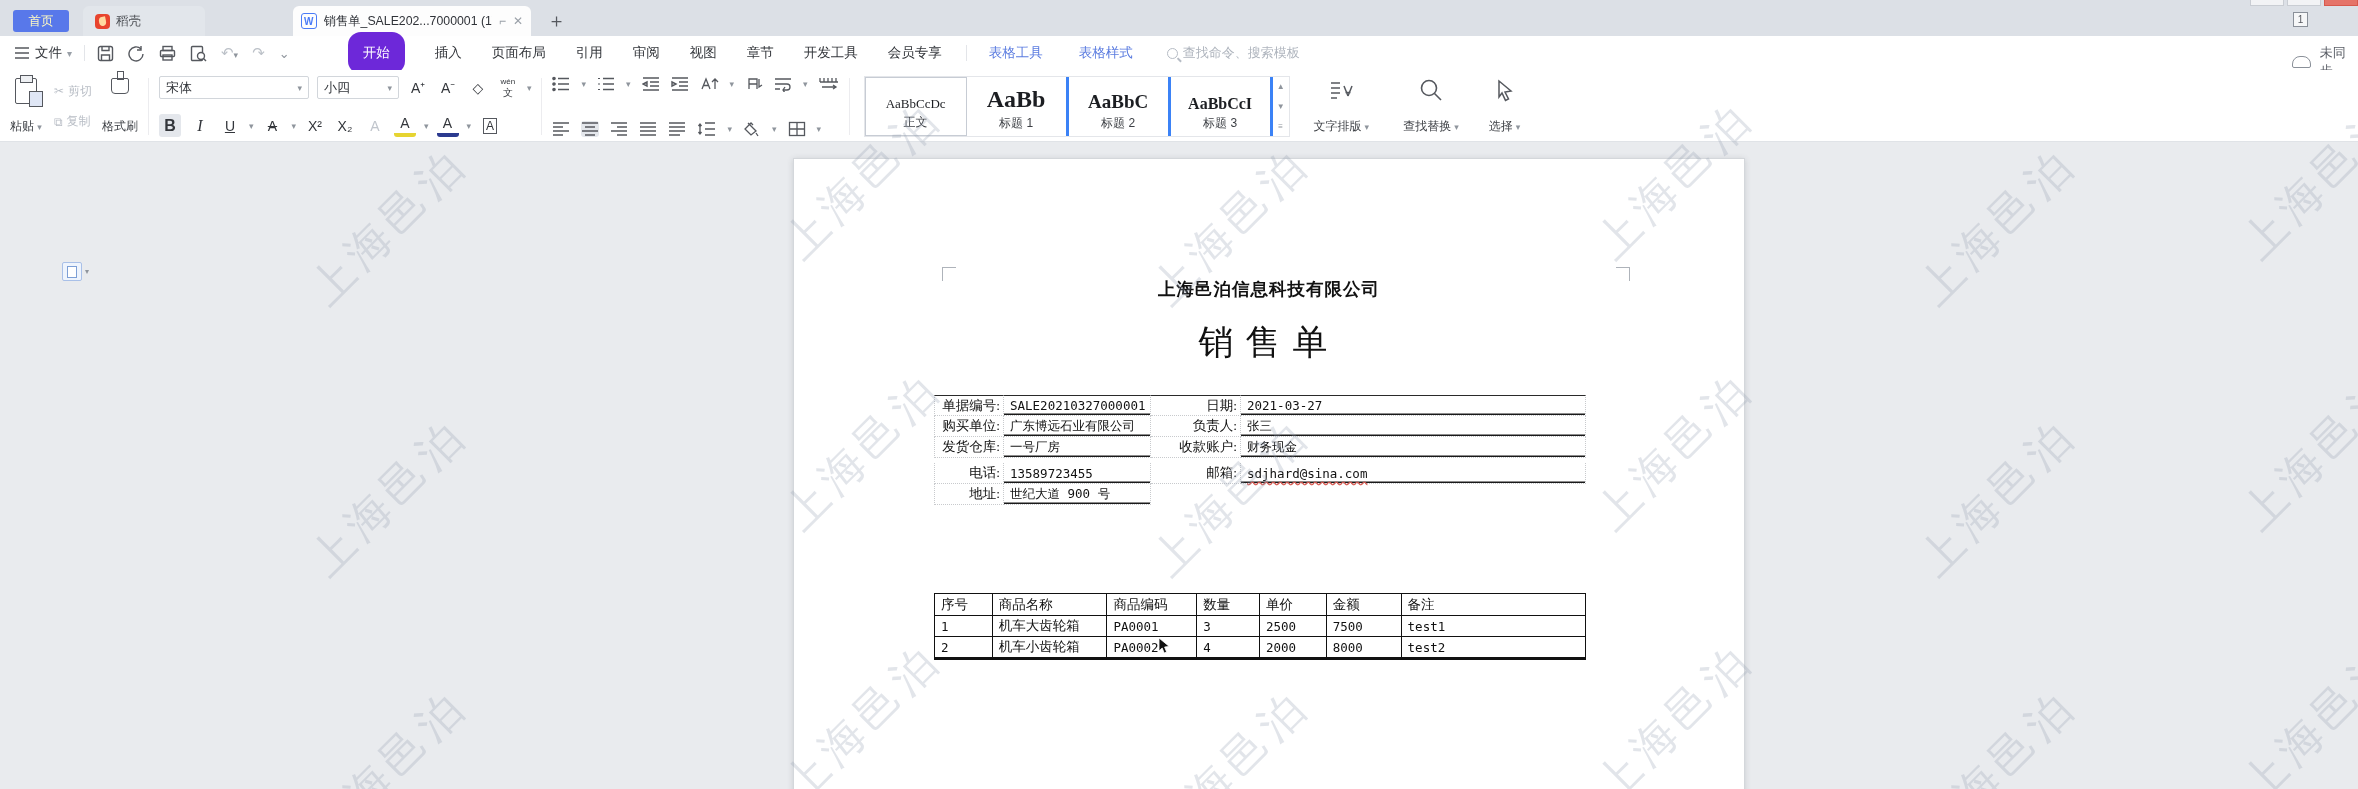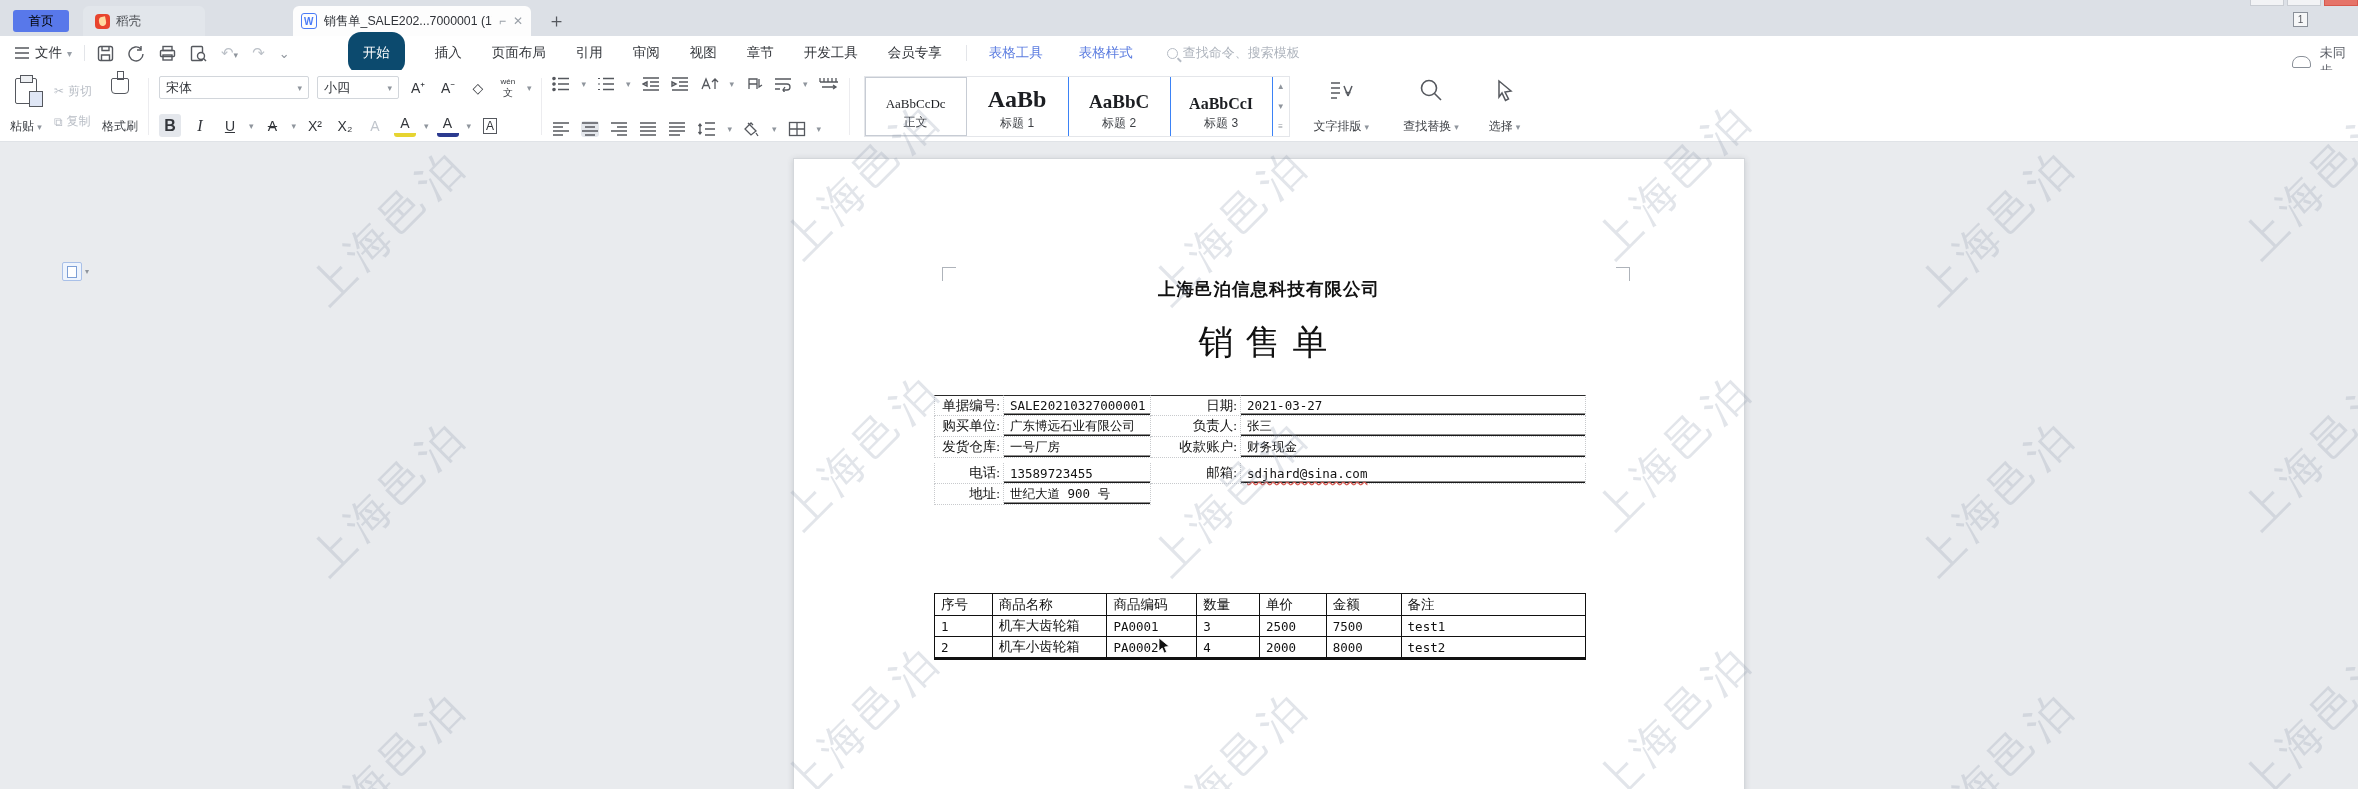--- a/index.html
+++ b/index.html
@@ -5,21 +5,21 @@
   * { margin:0; padding:0; box-sizing:border-box; }
   html,body { width:2358px; height:789px; overflow:hidden; }
   body { font-family:"Liberation Sans", sans-serif; position:relative; background:#e9ebee; font-size:13px; color:#3c3f44; }
 
   
   .topbar { position:absolute; left:0; top:0; width:2358px; height:36px; background:#dce0e6; display:flex; align-items:flex-end; }
   .wm-layer { position:absolute; inset:0; pointer-events:none; z-index:60; }
   .wm { position:absolute; width:220px; height:220px; display:flex; align-items:center; justify-content:center;
         font-family:"Liberation Serif", serif; font-size:44px; color:rgba(148,158,176,0.27);
         transform:rotate(-45deg); white-space:nowrap; letter-spacing:6px; }
-  .home-tab { margin:0 0 4px 13px; width:56px; height:22px; background:#5878ea; color:#000000; font-size:12.5px;
+  .home-tab { margin:0 0 4px 13px; width:56px; height:22px; background:#5878ea; color:#fef9c3; font-size:12.5px;
               display:flex; align-items:center; justify-content:center; border-radius:3px; }
   .docer-tab { margin:0 0 0 14px; width:122px; height:30px; background:#e2e6eb; border-radius:6px 6px 0 0;
                display:flex; align-items:center; gap:6px; padding-left:12px; font-size:12.5px; color:#4a4d52; }
   .flame { width:15px; height:15px; border-radius:4px; background:#e8442e; position:relative; }
   .flame::after { content:""; position:absolute; left:4px; top:3px; width:7px; height:9px; background:#ffd9a0; border-radius:50% 0 50% 50%; transform:rotate(-12deg); }
   .doc-tab { margin-left:88px; width:238px; height:30px; background:#fdfdfd; border-radius:6px 6px 0 0;
              display:flex; align-items:center; gap:7px; padding:0 8px; }
   .wicon { width:16px; height:16px; border:1.4px solid #4a7bf7; border-radius:3px; color:#4a7bf7; font-size:10px; font-weight:bold;
            display:flex; align-items:center; justify-content:center; }
   .doc-tab .t { font-size:12.3px; color:#303339; white-space:nowrap; overflow:hidden; }
@@ -33,21 +33,21 @@
 
   
   .menubar { position:absolute; left:0; top:36px; width:2358px; height:34px; background:#fff; display:flex; align-items:center; }
   .mb-file { display:flex; align-items:center; gap:5px; margin-left:14px; font-size:13.5px; color:#33363b; }
   .mb-file .caret { color:#9aa0a8; font-size:10px; }
   .mb-sep { width:1px; height:16px; background:#e3e5e9; margin:0 12px; }
   .qicons { display:flex; align-items:center; gap:14px; color:#55585e; }
   .qicon svg { display:block; }
   .qicon.dim { color:#bcc1c8; }
   .mb-tabs { display:flex; align-items:center; gap:30px; margin-left:58px; font-size:13.5px; color:#33363b; }
-  .mb-tab.active { background:#0c4a6e; color:#fff; border-radius:13px; padding:12px 15px; }
+  .mb-tab.active { background:#6d28d9; color:#fff; border-radius:13px; padding:12px 15px; }
   .mb-tab.ctx { color:#5b7ce0; }
   .mb-search { display:flex; align-items:center; gap:5px; margin-left:34px; color:#aeb4bd; font-size:13px; }
   .lens { width:11px; height:11px; border:1.5px solid #b6bcc5; border-radius:50%; position:relative; }
   .lens::after { content:""; position:absolute; left:9px; top:10px; width:5px; height:1.5px; background:#b6bcc5; transform:rotate(45deg); }
   .sync { position:absolute; right:2px; top:44px; display:flex; align-items:center; gap:9px; color:#5a5e66; font-size:13px; width:64px; overflow:hidden; }
   .cloud { width:20px; height:12px; background:#fff; border:1.5px solid #8a9099; border-radius:8px 8px 2px 2px; position:relative; }
 
   
   .toolbar { position:absolute; left:0; top:70px; width:2358px; height:72px; background:#fff; border-bottom:1px solid #e0e3e7;
              display:flex; align-items:stretch; padding:6px 0 4px 8px; }
@@ -81,21 +81,21 @@
   .strik { text-decoration:line-through; }
   .hl-a { border-bottom:4px solid #e6d431; line-height:1.05; }
   .fc-a { border-bottom:4px solid #2b3a8f; line-height:1.05; }
   .box-a { border:1.2px solid #55585e; padding:0 2px; font-size:12px; }
   .icsvg { color:#55585e; display:flex; align-items:center; }
   .icsvg.on { background:#e4e7ec; border-radius:3px; }
   .icsvg svg { display:block; }
 
   .styles-frame { display:flex; align-items:stretch; border:1px solid #e4e6ea; margin:0 4px; }
   .style-card { width:102px; display:flex; flex-direction:column; align-items:center; justify-content:flex-end; gap:2px;
-                padding:3px 0 4px; border-right:1px solid #3b82f6; }
+                padding:3px 0 4px; border-right:3px solid #3b82f6; }
   .style-card.sel-card { border:1.4px solid #c7ccd4; background:#fff; }
   .sc-prev { font-family:"Liberation Serif", serif; color:#1c1e22; }
   .sc-name { font-size:12px; color:#3c3f44; }
   .spinner { width:16px; display:flex; flex-direction:column; align-items:center; justify-content:space-around; color:#8f959d; font-size:8px; }
   .bigbtn { display:flex; flex-direction:column; align-items:center; justify-content:space-between; padding:2px 6px; }
   .bigbtn .lbl { font-size:12px; color:#3c3f44; display:flex; align-items:center; gap:3px; }
 
   
   .docarea { position:absolute; left:0; top:142px; width:2358px; height:647px; background:#e9ebee; }
   .page { position:absolute; left:793px; top:16px; width:952px; height:660px; background:#fff;

